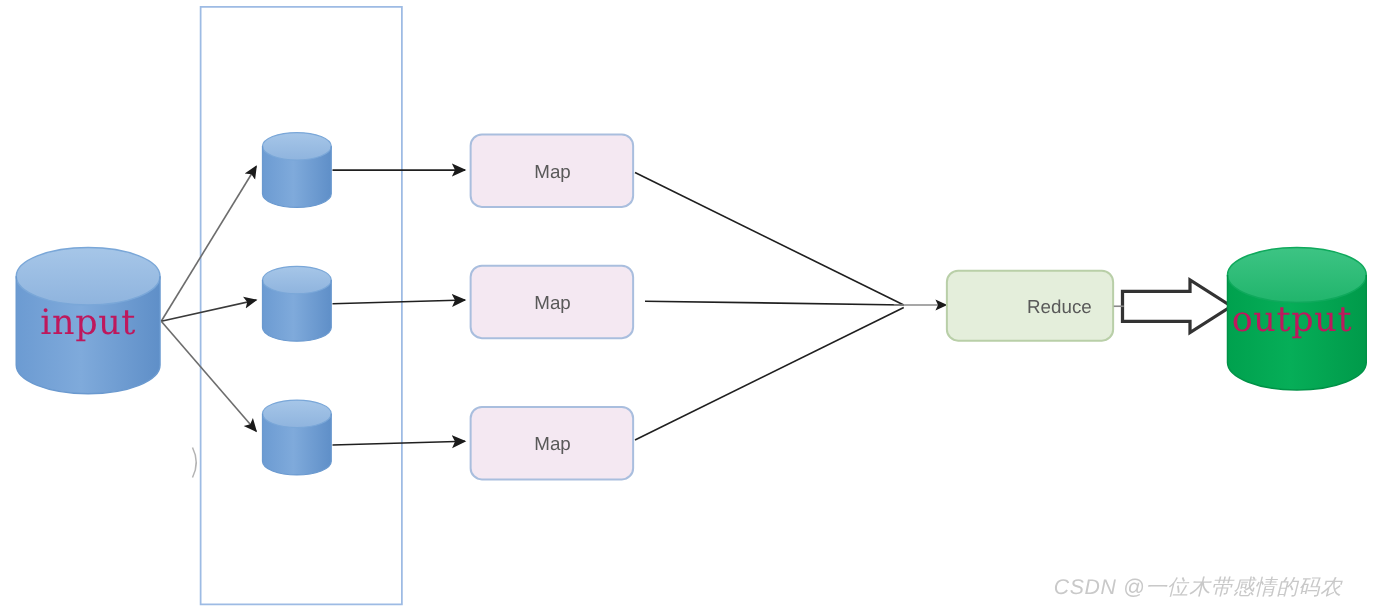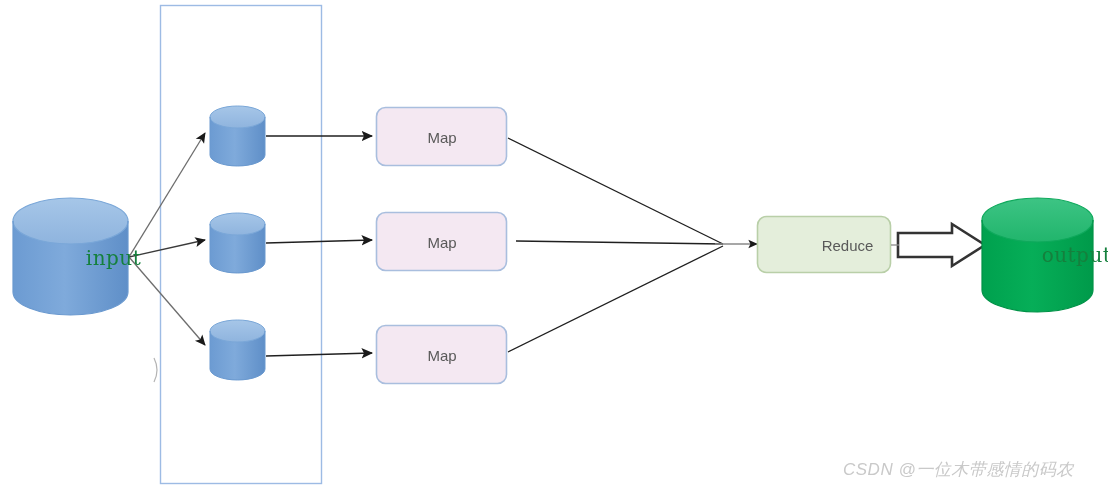--- a/index.html
+++ b/index.html
@@ -24,24 +24,23 @@
     position: absolute;
     display: flex;
     align-items: center;
     justify-content: center;
     pointer-events: none;
     white-space: nowrap;
     border-radius: 29px;
   }
   .cyl-label {
     font-family: "DejaVu Serif", "Liberation Serif", serif;
-    font-size: 20px;
-    color: #15803d;
+    font-size: 28px;
+    color: #be185d;
     letter-spacing: 0.5px;
-    padding-left: 43px;
   }
   .box-label {
     font-family: "Liberation Sans", sans-serif;
     font-size: 15px;
     color: #595959;
   }
   #watermark {
     position: absolute;
     left: 843px;
     top: 458px;

